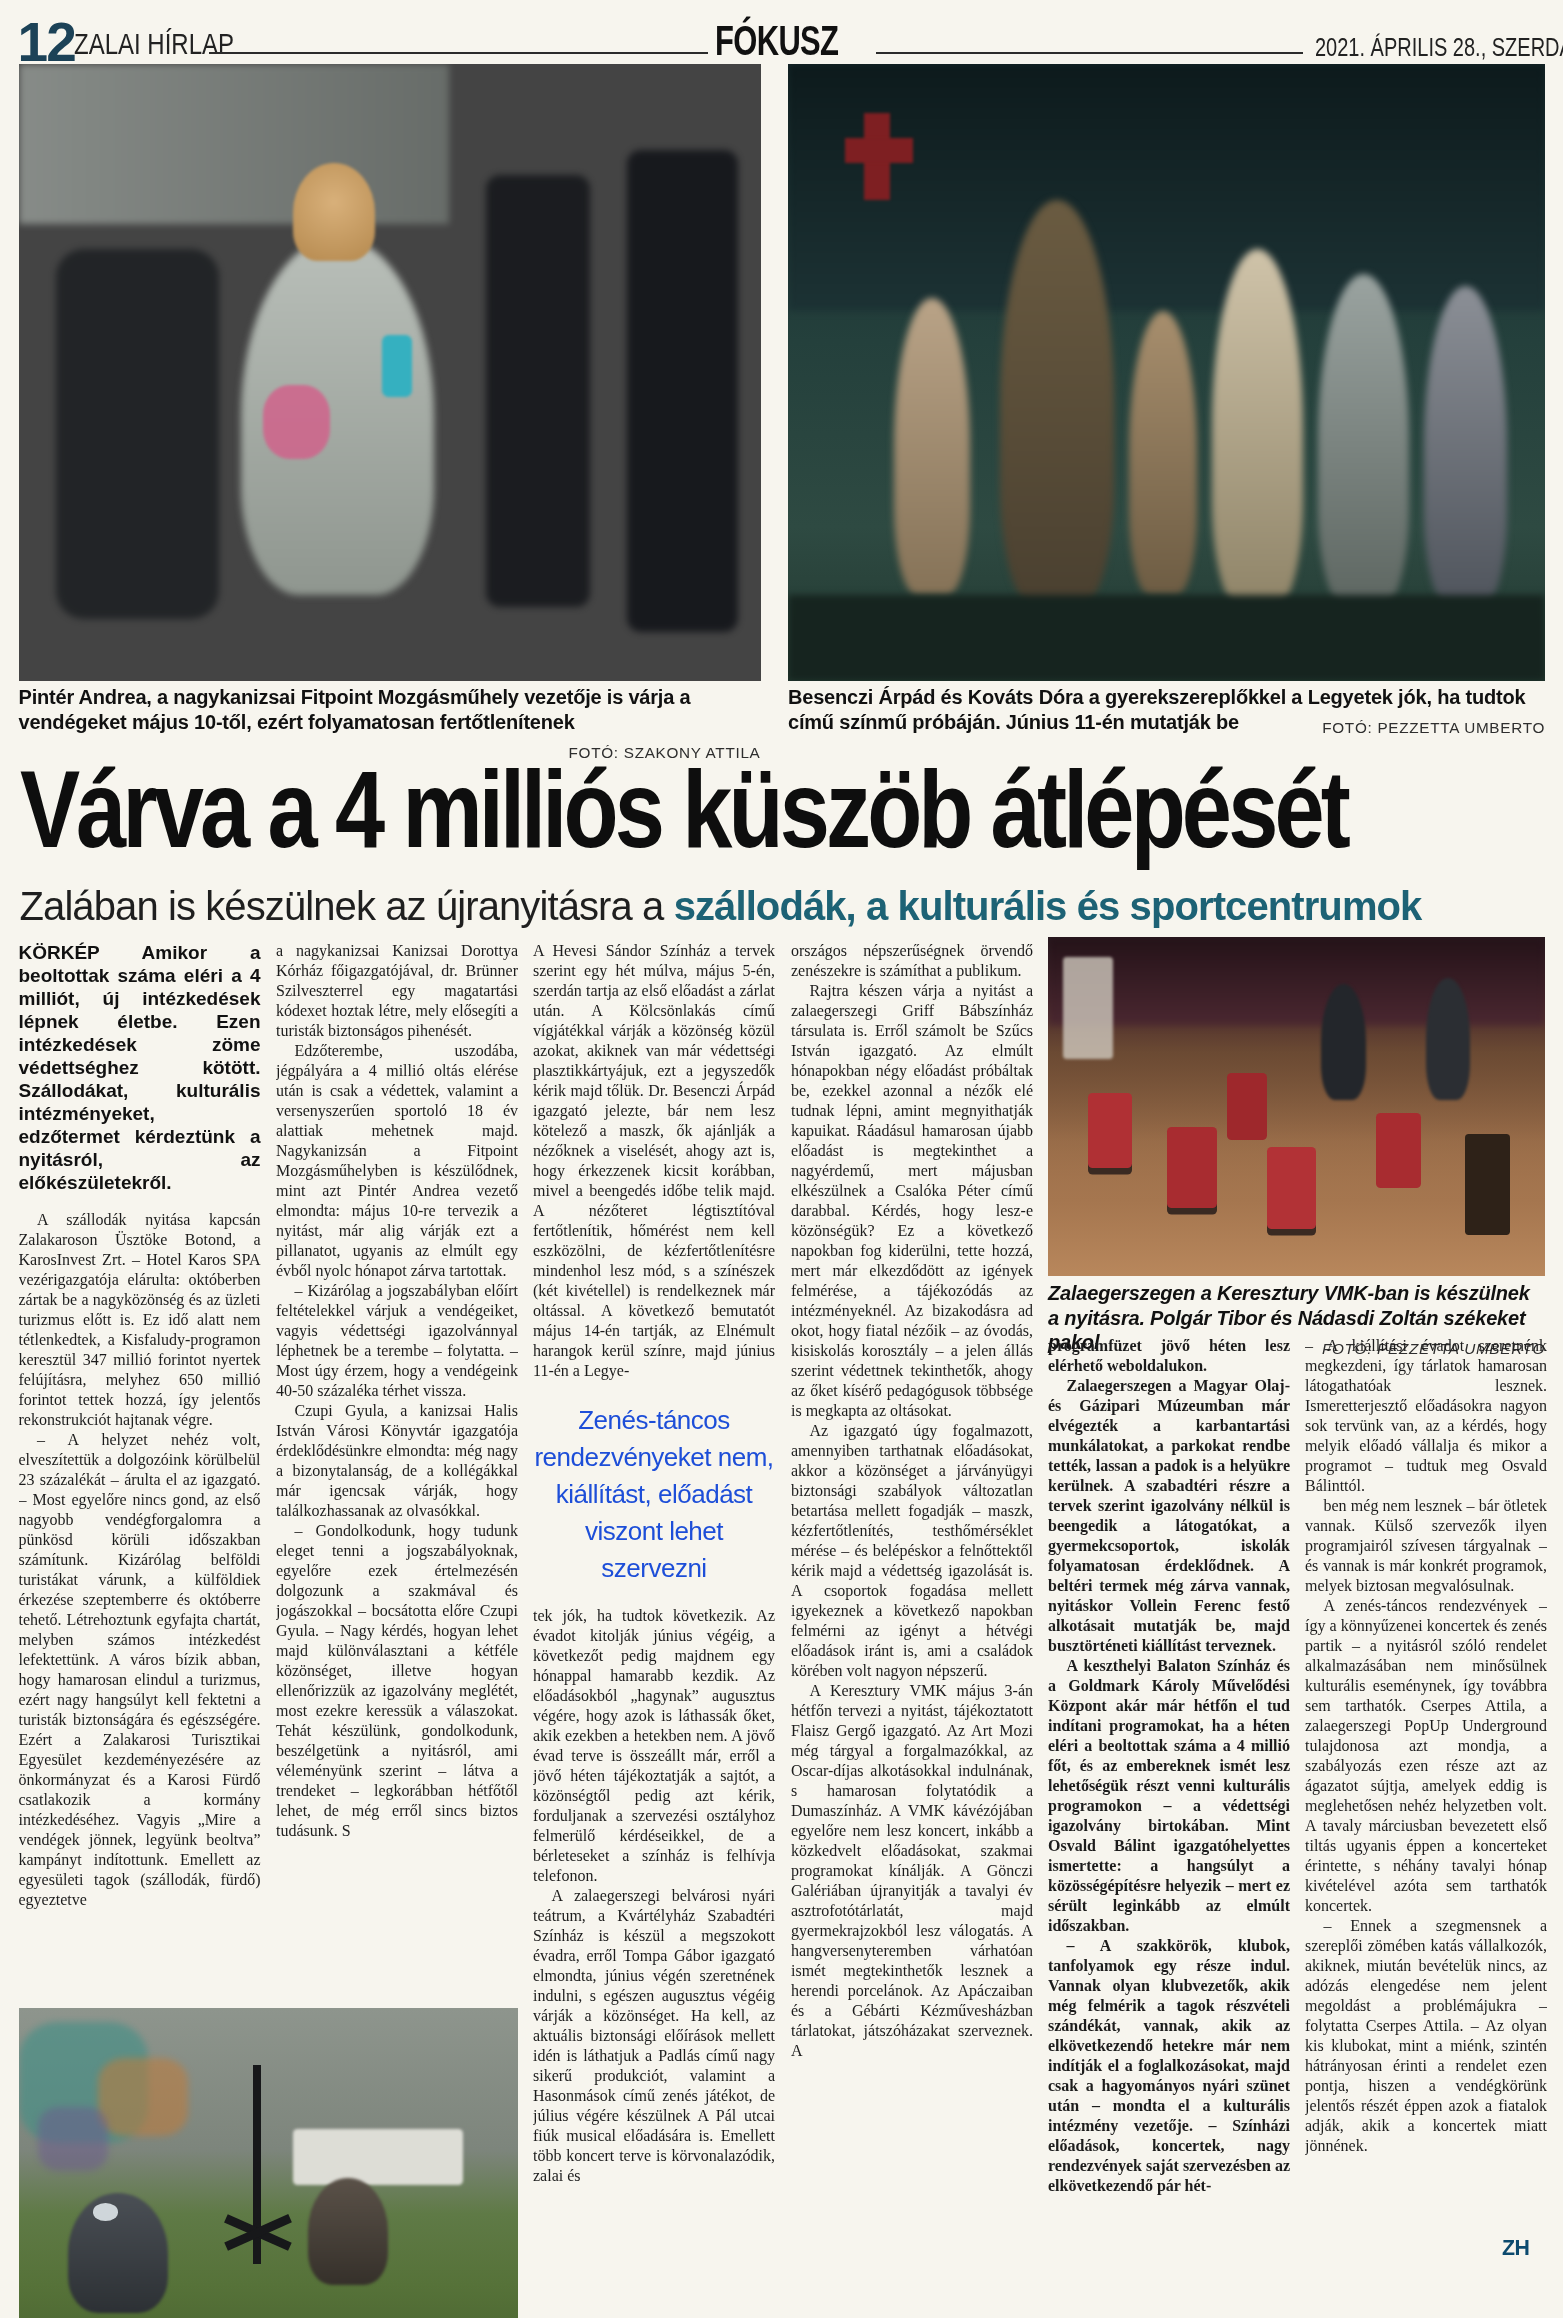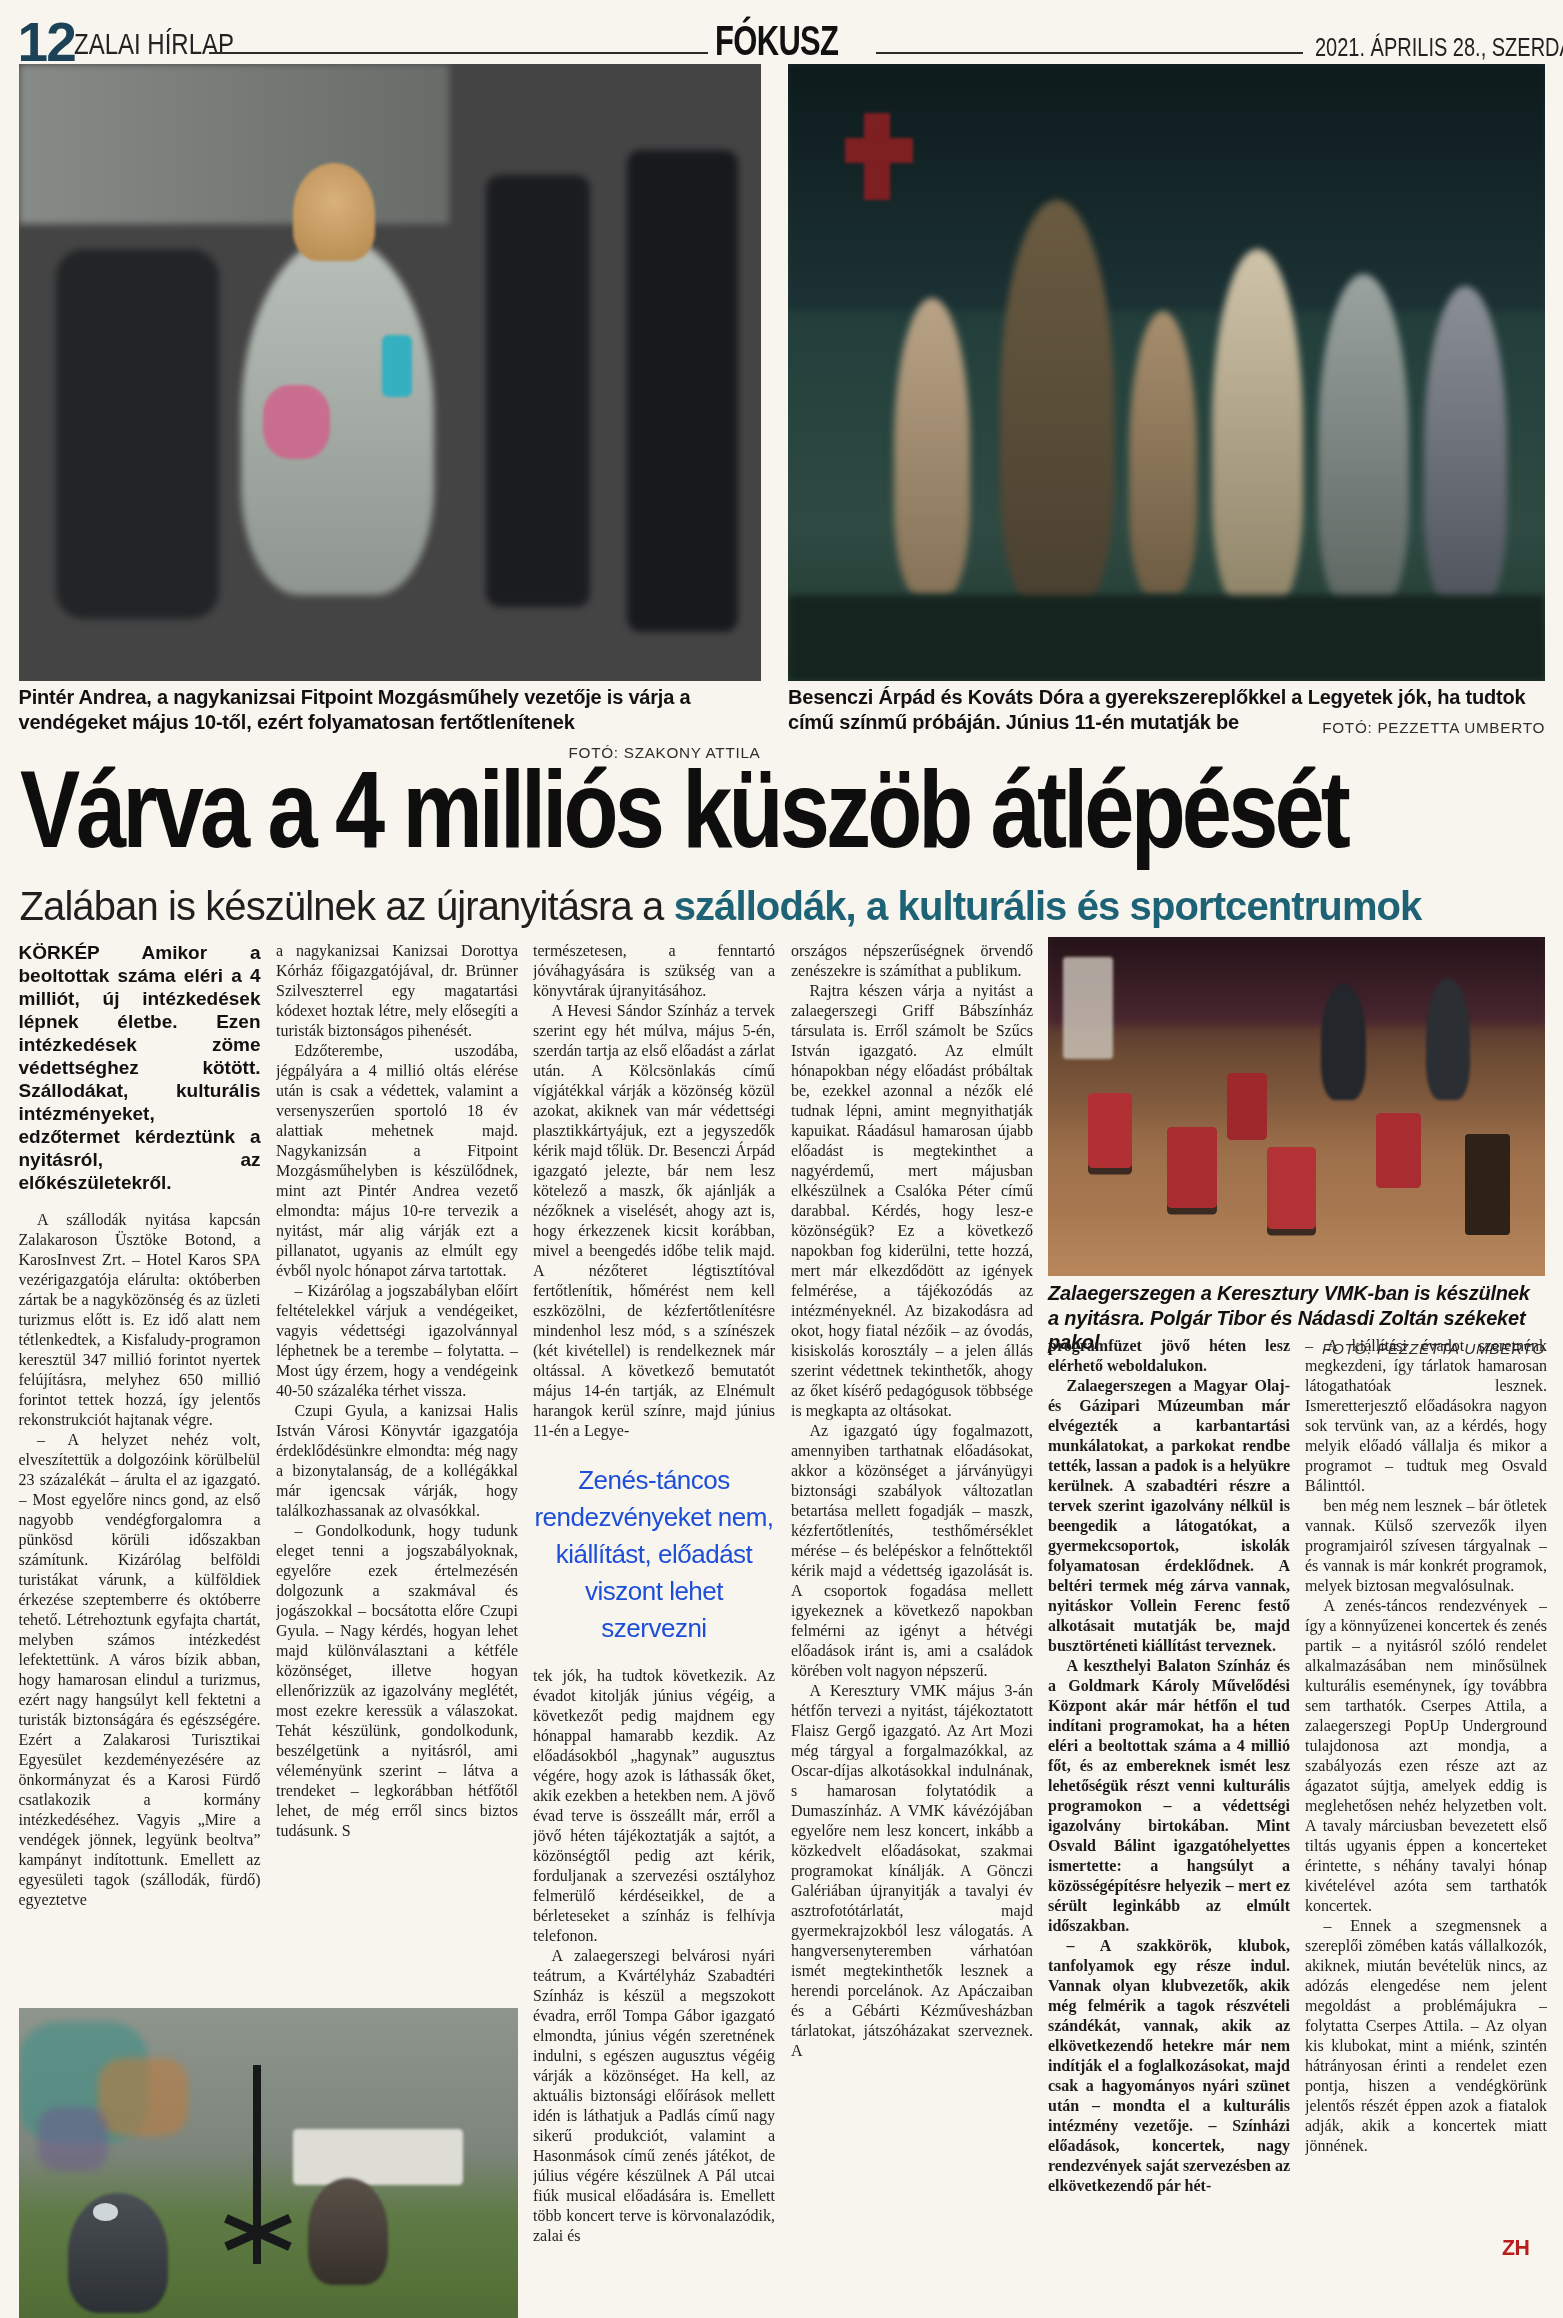--- a/index.html
+++ b/index.html
@@ -62,21 +62,21 @@
   #col2{left:276px;top:941px;height:1057px;}
   #col3{left:533px;top:941px;height:1461px;}
   #col4{left:791px;top:941px;height:1234px;}
   #col5{left:1048px;top:1336px;height:934px;font-weight:bold;}
   #col6{left:1305px;top:1336px;height:925px;}
 
   #pullquote{margin:21.3px 0 18.5px 0;text-align:center;font-family:"Liberation Sans",sans-serif;
      font-weight:400;font-size:26px;line-height:37px;letter-spacing:-0.5px;color:#1d4ed8;text-indent:0;}
 
   #end-mark{left:1502px;top:2236px;font-family:"Liberation Sans",sans-serif;font-weight:800;
-     font-size:21.3px;color:#b91c1c;letter-spacing:-0.5px;}
+     font-size:21.3px;color:#0c4a6e;letter-spacing:-0.5px;}
 
   
   .fig{position:absolute;border-radius:50% 50% 30% 30%;}
 </style>
 </head>
 <body>
 
 <div id="page">
 
   <div class="abs pagenum">12</div>
@@ -133,21 +133,20 @@
   <div class="abs col" id="col2">
       <p>a nagykanizsai Kanizsai Dorottya Kórház főigazgatójával, dr. Brünner Szilveszterrel egy magatartási kódexet hoztak létre, mely elősegíti a turisták biztonságos pihenését.</p>
       <p>Edzőterembe, uszodába, jégpályára a 4 millió oltás elérése után is csak a védettek, valamint a versenyszerűen sportoló 18 év alattiak mehetnek majd. Nagykanizsán a Fitpoint Mozgásműhelyben is készülődnek, mint azt Pintér Andrea vezető elmondta: május 10-re tervezik a nyitást, már alig várják ezt a pillanatot, ugyanis az elmúlt egy évből nyolc hónapot zárva tartottak.</p>
       <p>– Kizárólag a jogszabályban előírt feltételekkel várjuk a vendégeiket, vagyis védettségi igazolvánnyal léphetnek be a terembe – folytatta. – Most úgy érzem, hogy a vendégeink 40-50 százaléka térhet vissza.</p>
       <p>Czupi Gyula, a kanizsai Halis István Városi Könyvtár igazgatója érdeklődésünkre elmondta: még nagy a bizonytalanság, de a kollégákkal már igencsak várják, hogy találkozhassanak az olvasókkal.</p>
       <p>– Gondolkodunk, hogy tudunk eleget tenni a jogszabályoknak, egyelőre ezek értelmezésén dolgozunk a szakmával és jogászokkal – bocsátotta előre Czupi Gyula. – Nagy kérdés, hogyan lehet majd különválasztani a kétféle közönséget, illetve hogyan ellenőrizzük az igazolvány meglétét, most ezekre keressük a válaszokat. Tehát készülünk, gondolkodunk, beszélgetünk a nyitásról, ami véleményünk szerint – látva a trendeket – legkorábban hétfőtől lehet, de még erről sincs biztos tudásunk. S</p>
     </div>
 
   <div class="abs col" id="col3">
     <div>
-        <p>természetesen, a fenntartó jóváhagyására is szükség van a könyvtárak újranyitásához.</p>
         <p>A Hevesi Sándor Színház a tervek szerint egy hét múlva, május 5-én, szerdán tartja az első előadást a zárlat után. A Kölcsönlakás című vígjátékkal várják a közönség közül azokat, akiknek van már védettségi plasztikkártyájuk, ezt a jegyszedők kérik majd tőlük. Dr. Besenczi Árpád igazgató jelezte, bár nem lesz kötelező a maszk, ők ajánlják a nézőknek a viselését, ahogy azt is, hogy érkezzenek kicsit korábban, mivel a beengedés időbe telik majd. A nézőteret légtisztítóval fertőtlenítik, hőmérést nem kell eszközölni, de kézfertőtlenítésre mindenhol lesz mód, s a színészek (két kivétellel) is rendelkeznek már oltással. A következő bemutatót május 14-én tartják, az Elnémult harangok kerül színre, majd június 11-én a Legye-</p>
       </div>
     <div id="pullquote">Zenés-táncos rendezvényeket nem, kiállítást, előadást viszont lehet szervezni</div>
     <div>
         <p>tek jók, ha tudtok következik. Az évadot kitolják június végéig, a következőt pedig majdnem egy hónappal hamarabb kezdik. Az előadásokból „hagynak” augusztus végére, hogy azok is láthassák őket, akik ezekben a hetekben nem. A jövő évad terve is összeállt már, erről a jövő héten tájékoztatják a sajtót, a közönségtől pedig azt kérik, forduljanak a szervezési osztályhoz felmerülő kérdéseikkel, de a bérleteseket a színház is felhívja telefonon.</p>
         <p>A zalaegerszegi belvárosi nyári teátrum, a Kvártélyház Szabadtéri Színház is készül a megszokott évadra, erről Tompa Gábor igazgató elmondta, június végén szeretnének indulni, s egészen augusztus végéig várják a közönséget. Ha kell, az aktuális biztonsági előírások mellett idén is láthatjuk a Padlás című nagy sikerű produkciót, valamint a Hasonmások című zenés játékot, de július végére készülnek A Pál utcai fiúk musical előadására is. Emellett több koncert terve is körvonalazódik, zalai és</p>
       </div>
   </div>
 
   <div class="abs col" id="col4">

